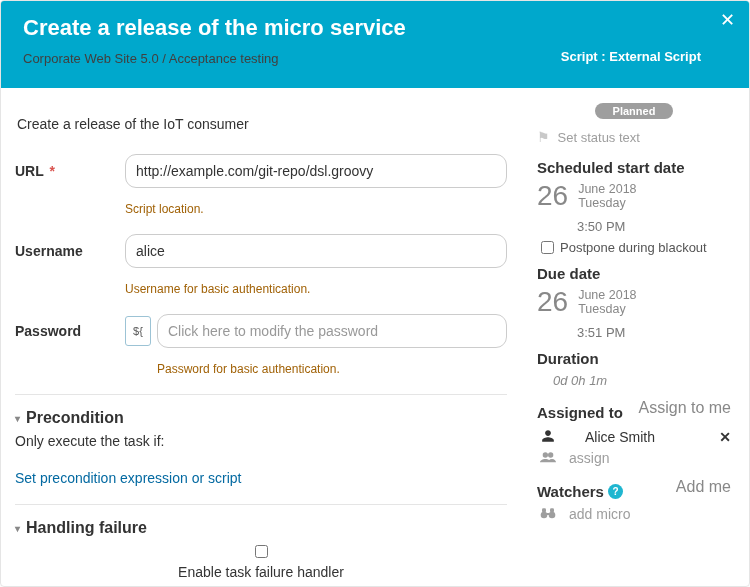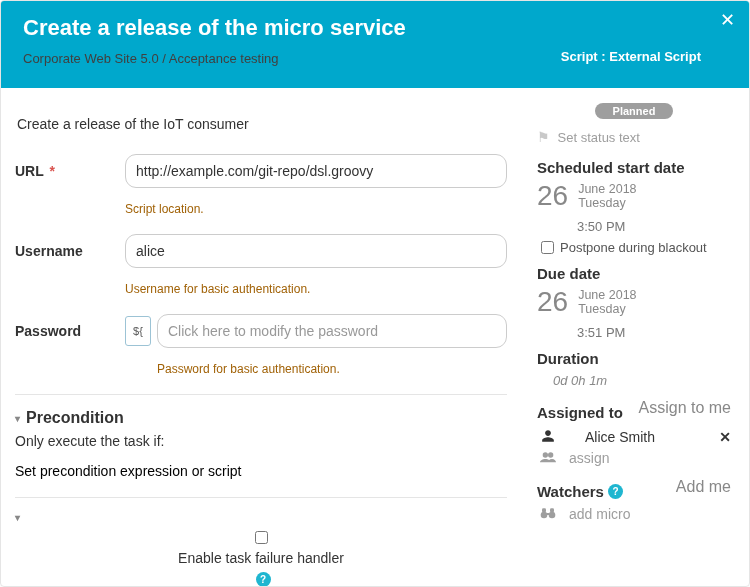--- a/index.html
+++ b/index.html
@@ -41,22 +41,22 @@
   .side-check input { margin:0; }
   .dur-val { font-size:13px; color:#888; font-style:italic; margin:4px 0 6px 16px; }
   .row-head { display:flex; justify-content:space-between; align-items:center; }
   .action-link { font-size:16px; color:#888; cursor:pointer; }
   .person-row { display:flex; align-items:center; gap:28px; margin:6px 0 4px 2px; font-size:14px; color:#333; }
   .remove-x { margin-left:auto; font-weight:700; color:#333; cursor:pointer; }
   .assign-row { display:flex; align-items:center; gap:12px; margin:4px 0 4px 2px; font-size:14px; color:#9e9e9e; }
   .ico { width:18px; text-align:center; color:#555; }
   .ico.grey { color:#9e9e9e; }
   .comments-head { display:flex; align-items:center; gap:6px; font-weight:600; font-size:16px; color:#333; margin-top:14px; cursor:pointer;}
-  .precond-note{ font-size:14px; color:#333; margin:4px 0 14px 0;}
-  .precond-placeholder{ font-size:14px; color:#000000; margin-bottom:4px;}
+  .precond-note{ font-size:14px; color:#333; margin:4px 0 21px 0;}
+  .precond-placeholder{ font-size:14px; color:#0369a1; margin-bottom:4px;}
 </style>
 </head>
 <body>
 
 <div class="dialog">
   <div class="header">
     <h1>Create a release of the micro service</h1>
     <div class="crumbs">Corporate Web Site 5.0 / Acceptance testing</div>
     <div class="script-label">Script : External Script</div>
     <div class="close">✕</div>
@@ -99,20 +99,21 @@
           <span class="caret">▾</span>
           <span>Precondition</span>
         </div>
         <div class="precond-note">Only execute the task if:</div>
         <div class="precond-placeholder">Set precondition expression or script</div>
       </div>
 
       <div class="section">
         <div class="section-head">
           <span class="caret">▾</span>
+          <span>Handling failure</span>
         </div>
         <div class="checkbox-row">
           <input type="checkbox" style="">
           <span>Enable task failure handler</span>
           <span class="info-icon">?</span>
         </div>
       </div>
 
       <div class="section" style="padding-bottom:10px;">
         <div class="comments-head">

